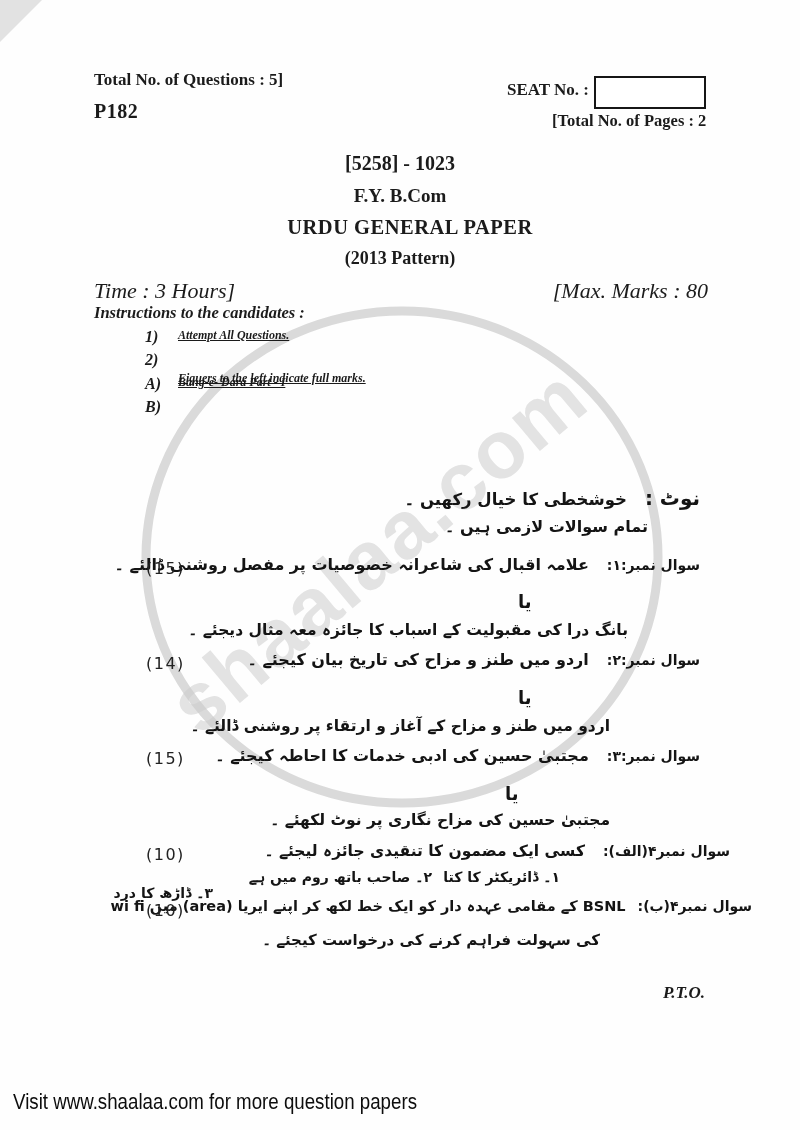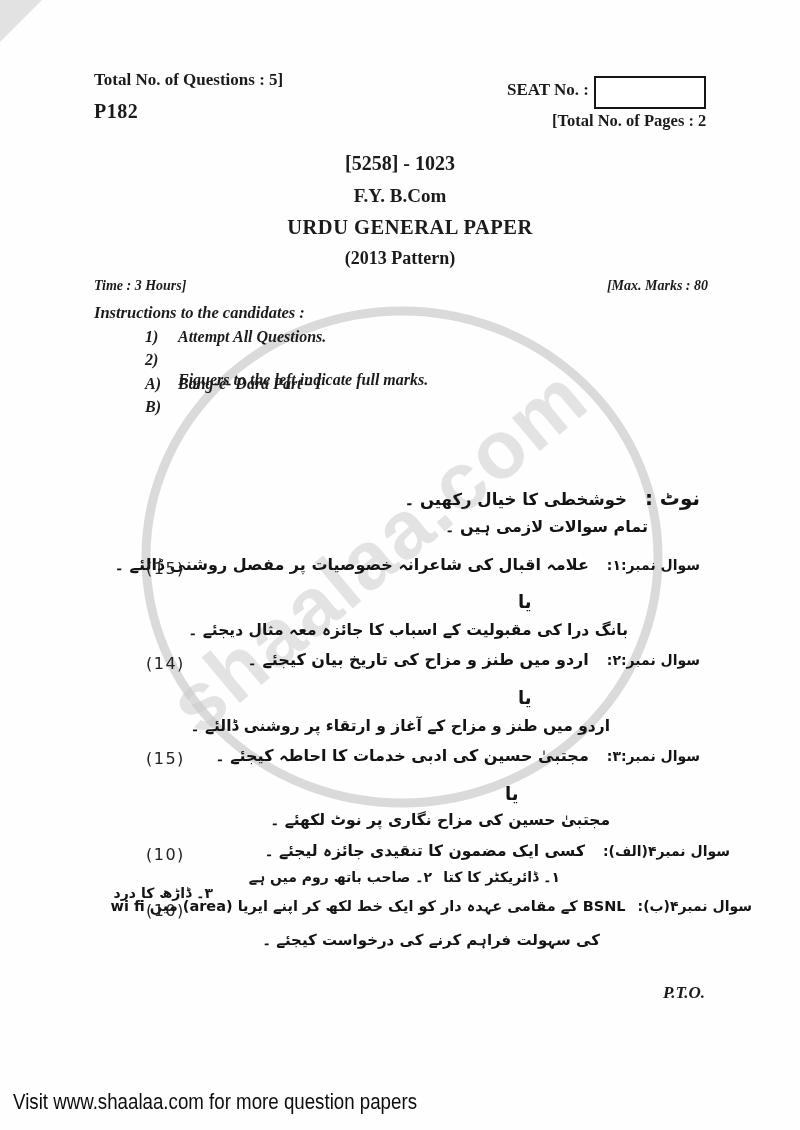--- a/index.html
+++ b/index.html
@@ -18,24 +18,24 @@
   .wm-text {
     font-family:"Liberation Sans", sans-serif; font-weight:bold;
     fill:#cdcdcd; opacity:0.55; letter-spacing:2px;
   }
   .hdr { font-size:17px; font-weight:bold; }
   .code { font-size:20px; font-weight:bold; letter-spacing:0.5px; }
   .pages { font-size:16.5px; font-weight:bold; }
   .seat-box { position:absolute; left:594px; top:76px; width:108px; height:29px;
     border:2px solid #161616; background:#fff; z-index:1; }
   .title-line { left:0; right:0; text-align:center; font-weight:bold; }
-  .meta { font-size:14px; font-weight:bold; font-style:italic; }
+  .meta { font-size:22px; font-weight:normal; font-style:italic; }
   .ins-head { font-size:16.5px; font-weight:bold; font-style:italic; }
   .ins-num { font-size:16px; font-weight:bold; font-style:italic; }
-  .ins-text { font-size:16px; font-weight:bold; font-style:italic; }
+  .ins-text { font-size:12px; font-weight:bold; font-style:italic;text-decoration:underline; }
   
   .u { font-family:"DejaVu Sans", sans-serif; direction:rtl; unicode-bidi:plaintext;
        white-space:nowrap; font-weight:bold; color:#141414; }
   .q-row { display:flex; direction:rtl; align-items:baseline; gap:18px; }
   .q-label { font-size:14px; }
   .q-text  { font-size:16px; }
   .q-text-sm { font-size:14.5px; }
   .alt { font-size:15.5px; }
   .or { font-size:18px; }
   .opt { font-size:14px; }

